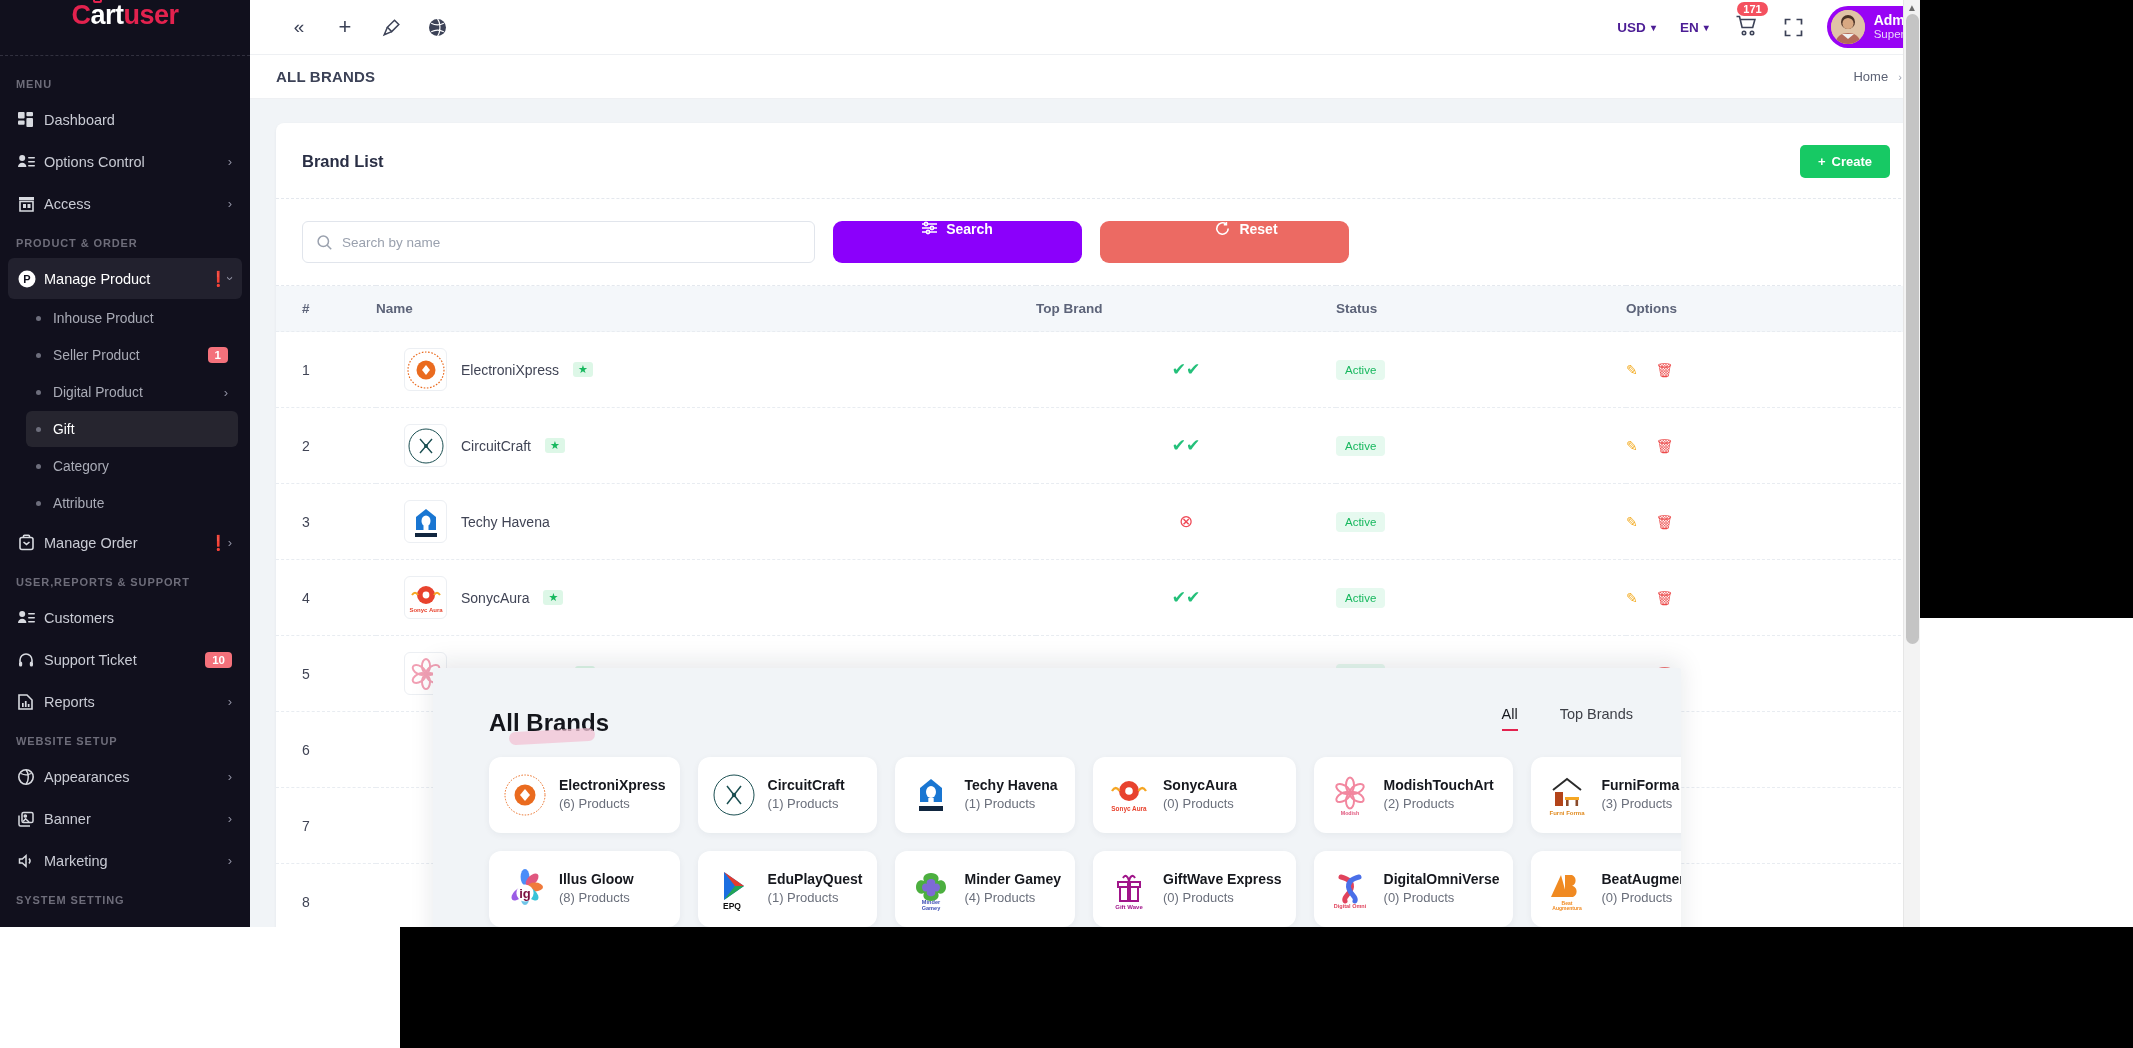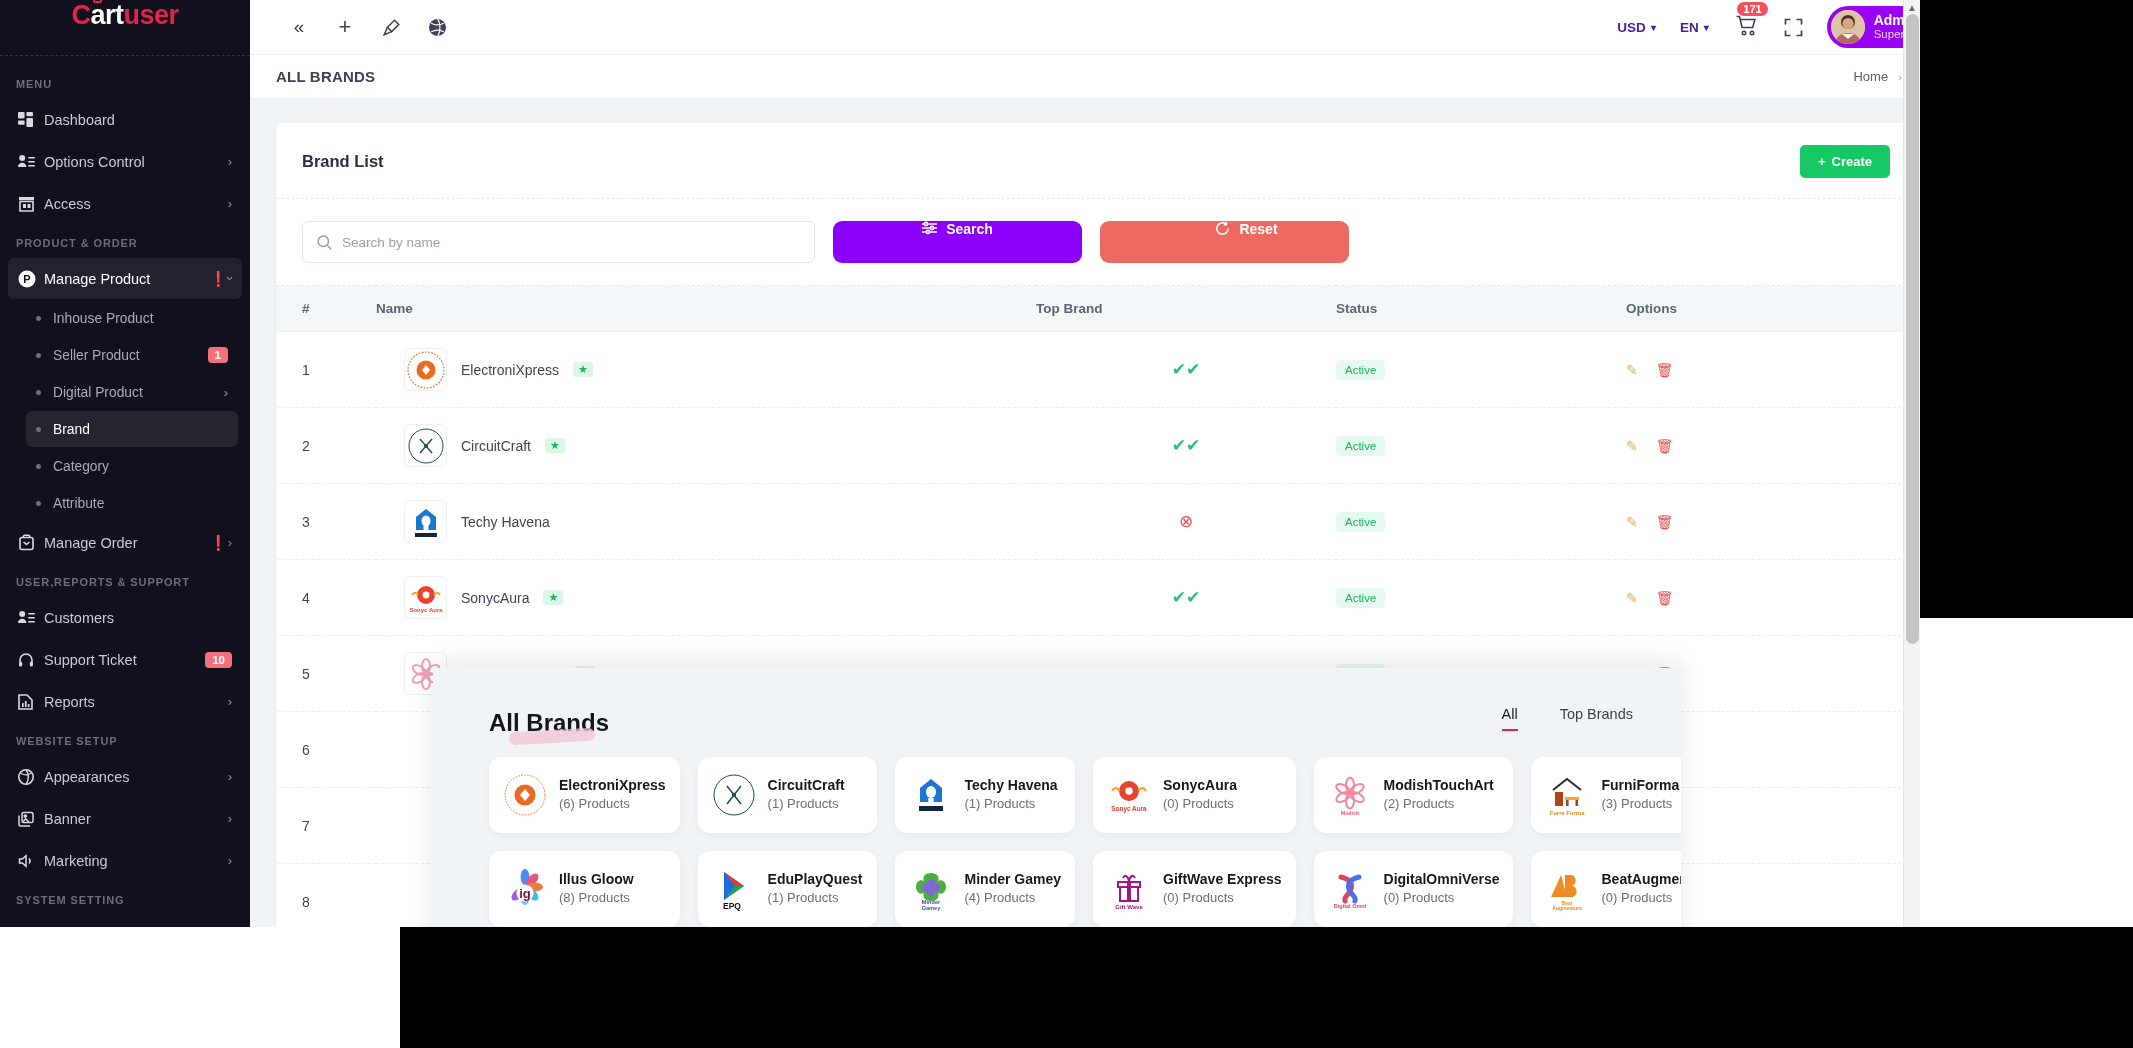--- a/index.html
+++ b/index.html
@@ -248,21 +248,21 @@
       <span class="lbl">Seller Product</span>
       <span class="badge">1</span>
     </div>
     <div class="sub-item">
       <span class="dot"></span>
       <span class="lbl">Digital Product</span>
       <span class="chev">›</span>
     </div>
     <div class="sub-item active">
       <span class="dot"></span>
-      <span class="lbl">Brand</span>
+      <span class="lbl">Gift</span>
     </div>
     <div class="sub-item">
       <span class="dot"></span>
       <span class="lbl">Category</span>
     </div>
     <div class="sub-item">
       <span class="dot"></span>
       <span class="lbl">Attribute</span>
     </div>
 

